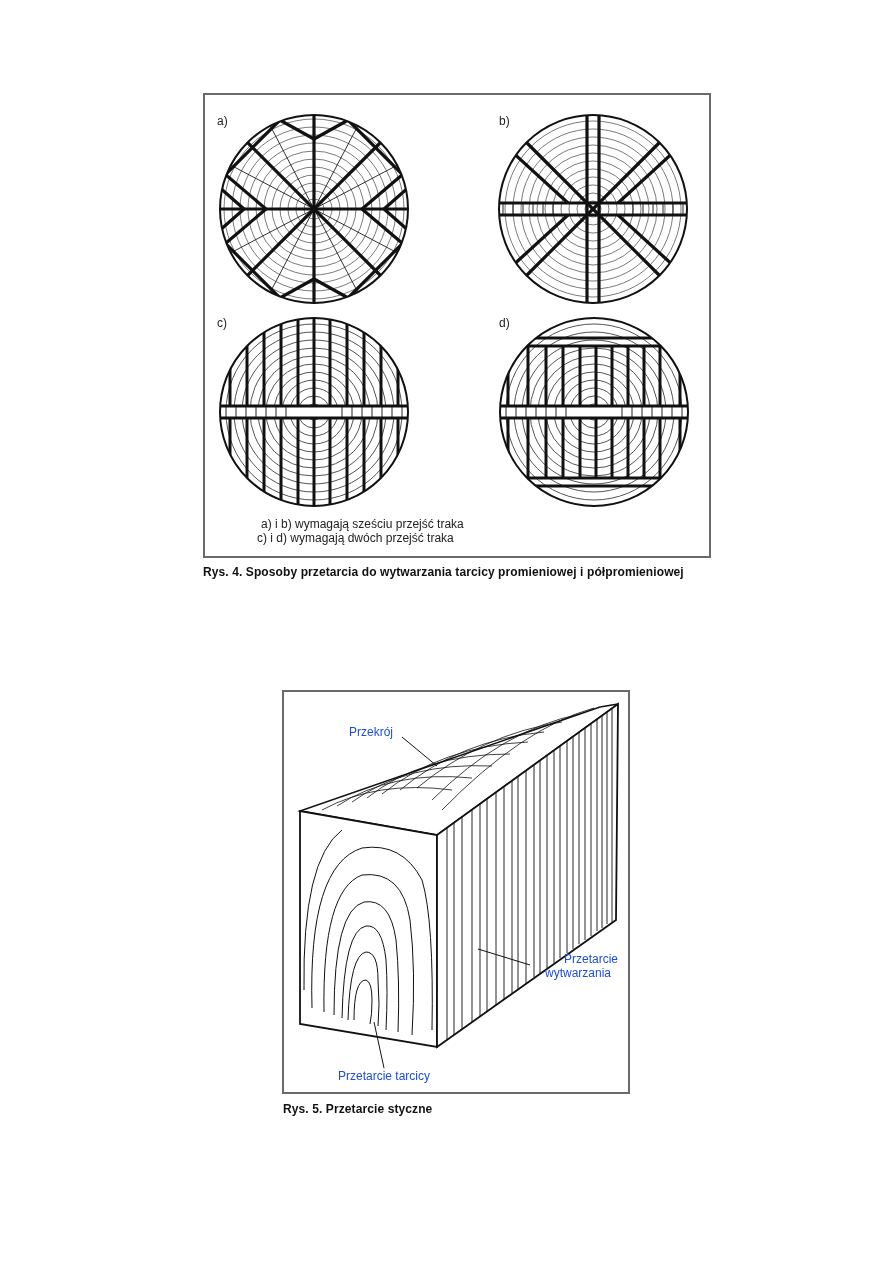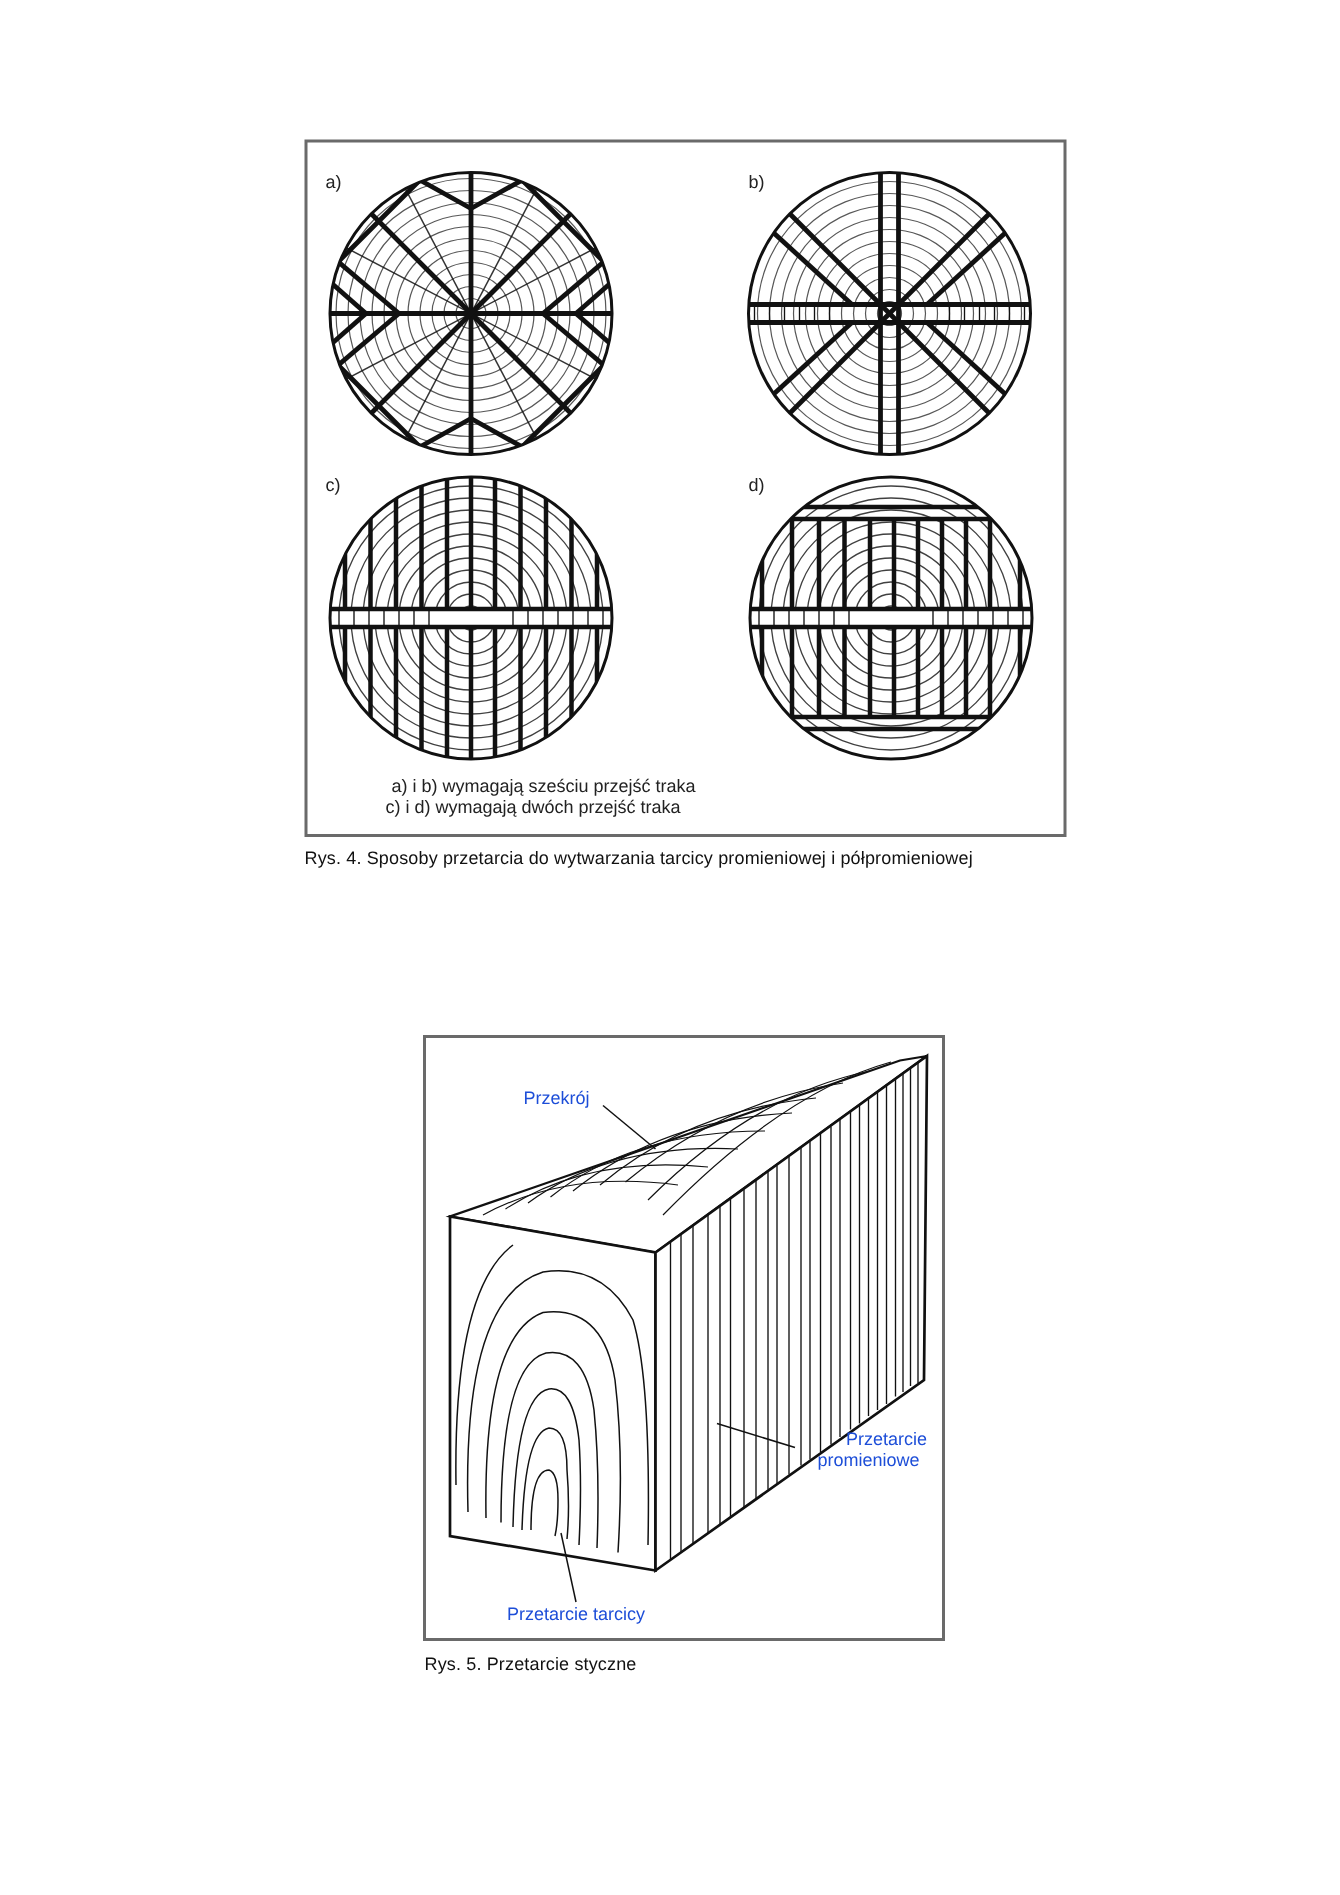--- a/index.html
+++ b/index.html
@@ -1,21 +1,21 @@
 <!DOCTYPE html>
 <html><head>
   <meta charset="utf-8">
   <style>
     html, body { margin: 0; padding: 0; background: #ffffff; }
     body { width: 893px; height: 1263px; position: relative; overflow: hidden;
            font-family: "Liberation Sans", sans-serif; color: #111; }
     .frame { position: absolute; border: 2px solid #6a6a6a; box-sizing: border-box; background: #fff; }
     .panel-label { position: absolute; font-size: 12px; color: #222; }
     .note { position: absolute; font-size: 12px; line-height: 14px; color: #222; white-space: nowrap; }
-    .caption { position: absolute; font-size: 12px; font-weight: normal; color: #111; white-space: nowrap; letter-spacing: 0.1px; }
+    .caption { position: absolute; font-size: 12px; font-weight: bold; color: #111; white-space: nowrap; letter-spacing: 0.1px; }
     .callout { position: absolute; font-size: 12px; line-height: 14px; color: #1d4ed8; white-space: nowrap; }
     svg { position: absolute; overflow: visible; }
   </style>
 </head>
 <body>
 
 <div class="frame" style="left:203px; top:93px; width:508px; height:465px;"></div>
 
 <span class="panel-label" style="left:217px; top:114px;">a)</span>
 <span class="panel-label" style="left:499px; top:114px;">b)</span>
@@ -310,16 +310,16 @@
     <line x1="330" y1="18" x2="330" y2="232"></line>
   </g>
 
   <line x1="120" y1="47" x2="155" y2="76" stroke="#111" stroke-width="1"></line>
   <line x1="196" y1="259" x2="248" y2="275" stroke="#111" stroke-width="1"></line>
   <line x1="92" y1="332" x2="102" y2="378" stroke="#111" stroke-width="1"></line>
 </svg>
 
 <span class="callout" style="left:349px; top:725px;">Przekrój</span>
 <span class="callout" style="left:564px; top:952px;">Przetarcie</span>
-<span class="callout" style="left:545px; top:966px;">promieniowe</span>
+<span class="callout" style="left:545px; top:966px;">wytwarzania</span>
 <span class="callout" style="left:338px; top:1069px;">Przetarcie tarcicy</span>
 
 <div class="caption" style="left:283px; top:1102px;">Rys. 5. Przetarcie styczne</div>
 
 </body></html>

